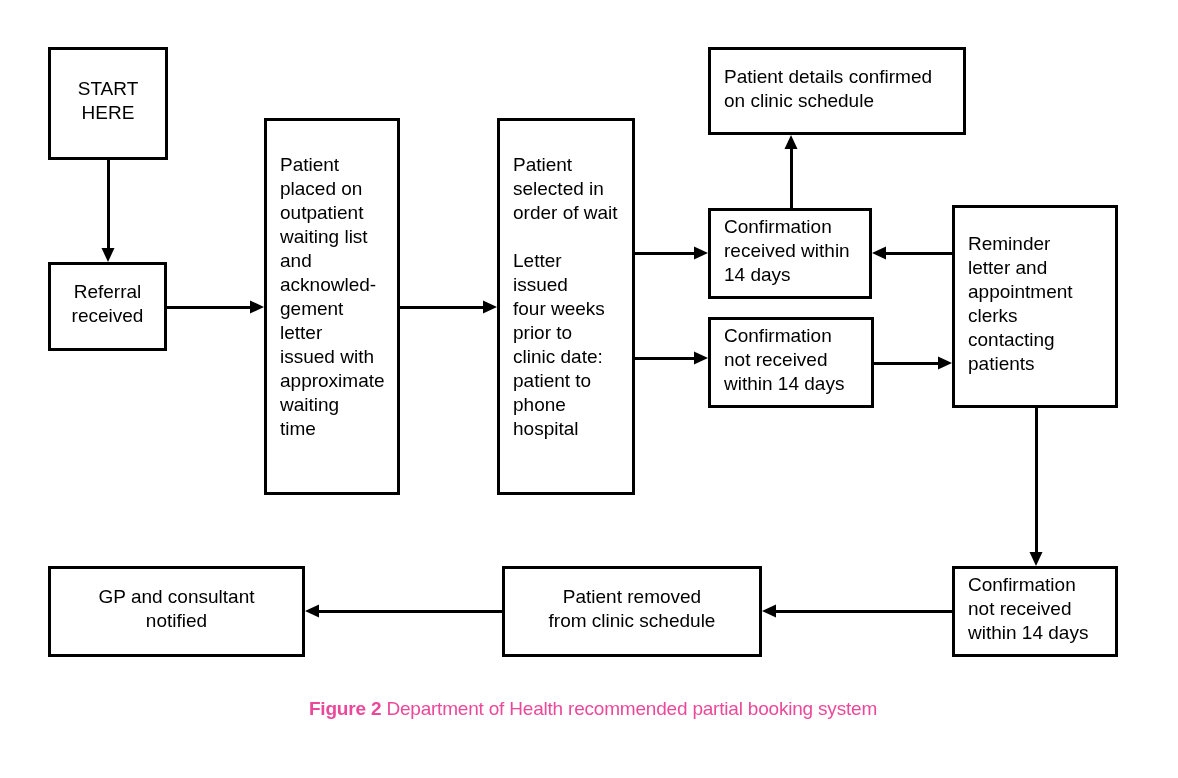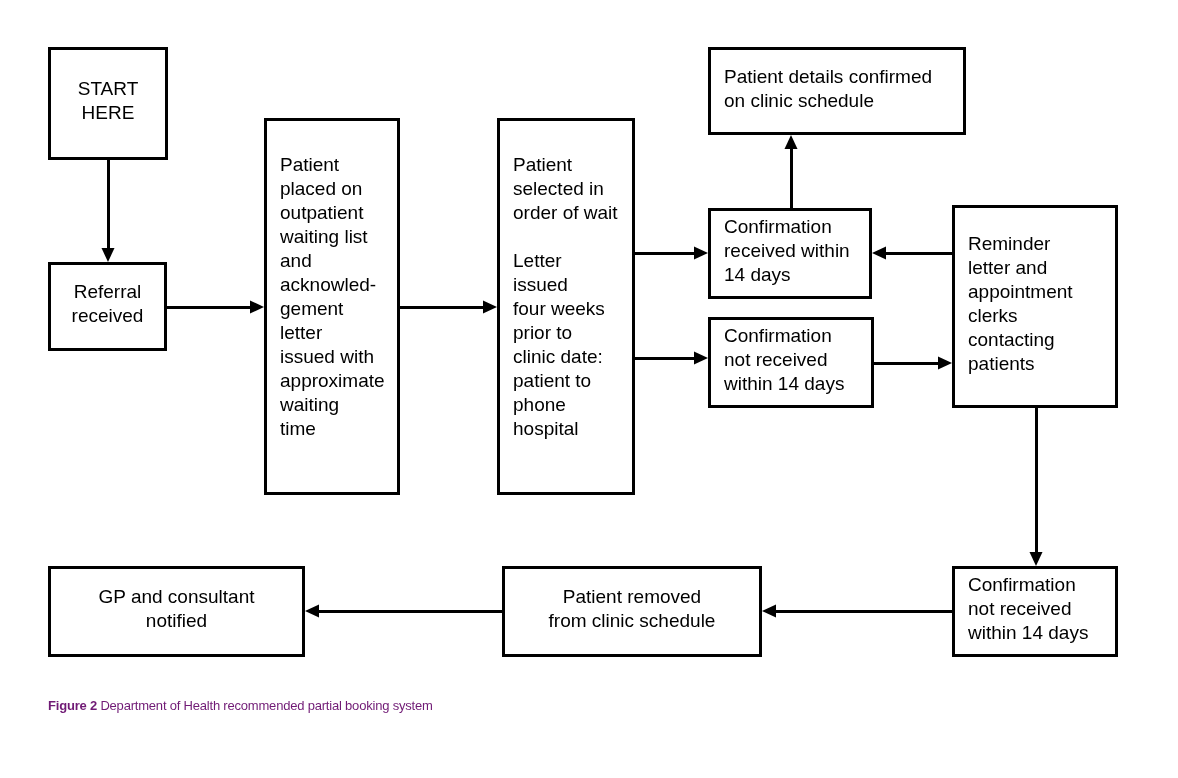--- a/index.html
+++ b/index.html
@@ -48,24 +48,25 @@
     font-size: 19px;
     fill: #000000;
     dominant-baseline: auto;
   }
   .caption {
     position: absolute;
     left: 48px;
     top: 698px;
     width: 1090px;
     font-family: "Liberation Sans", sans-serif;
-    font-size: 13px;
-    color: #701a75;
+    font-size: 19px;
+    color: #ec4899;
     white-space: nowrap;
     letter-spacing: -0.2px;
+    text-align: center;
   }
   .caption .cap-label {
     font-weight: bold;
     letter-spacing: -0.2px;
   }
   .caption .cap-text {
     font-weight: normal;
   }
 </style>
 </head>

